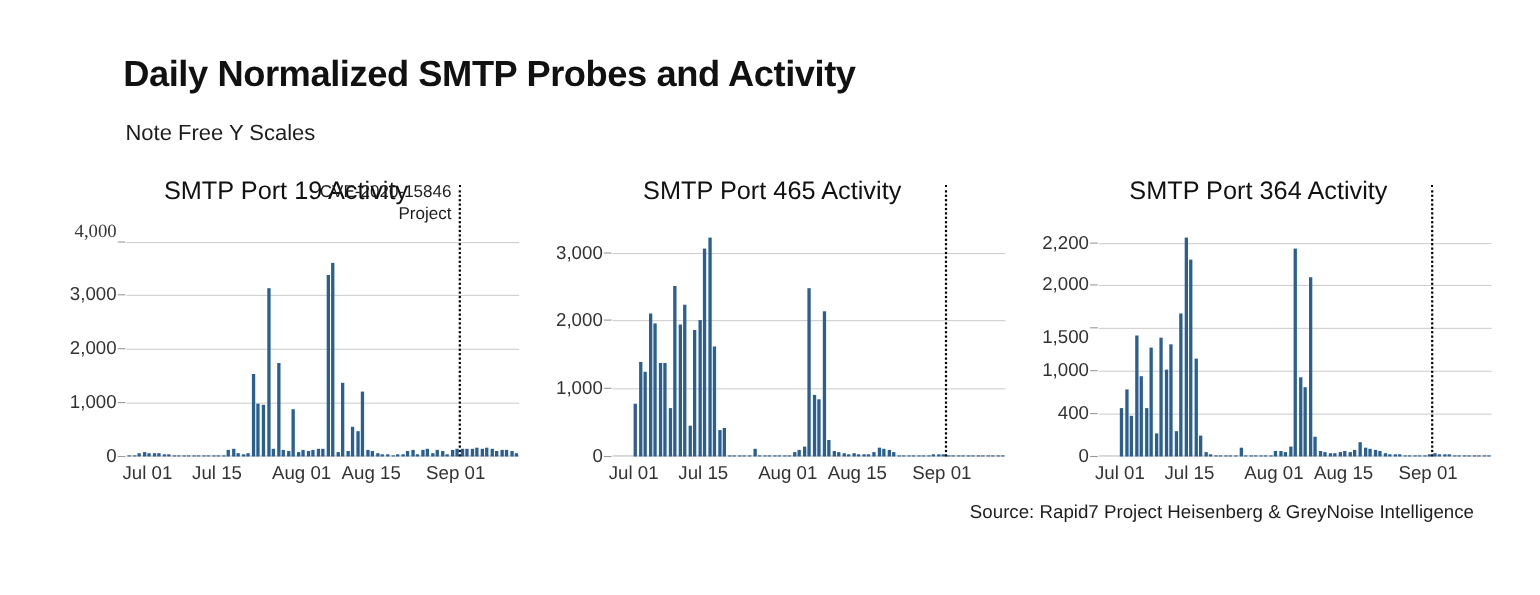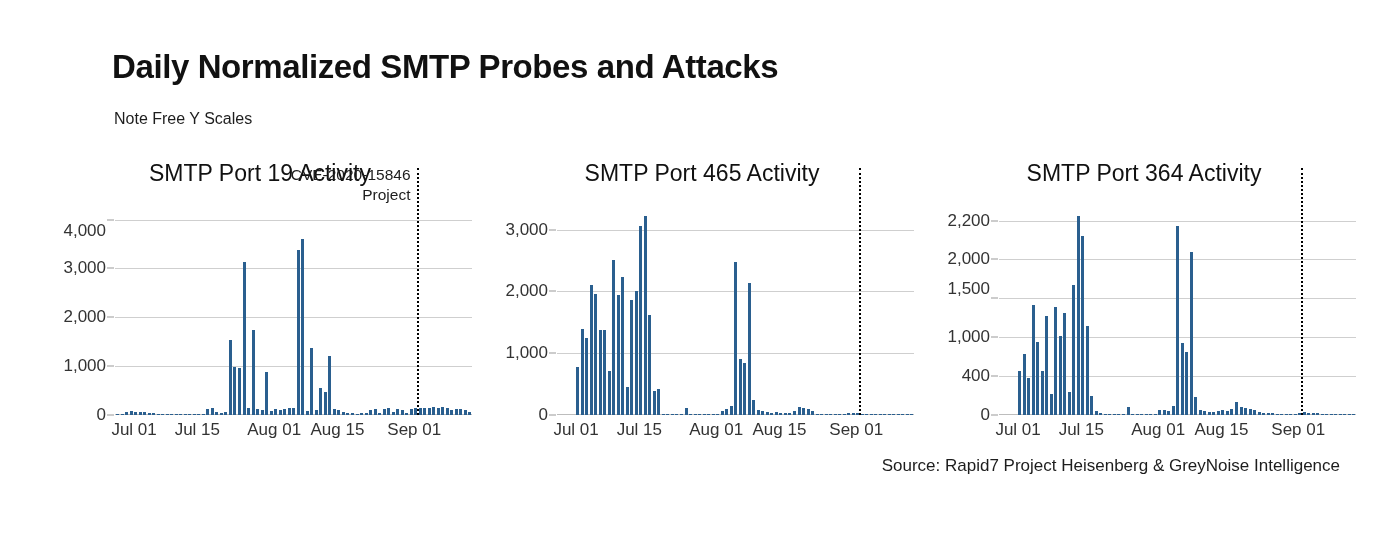--- a/index.html
+++ b/index.html
@@ -18,21 +18,21 @@
     left: 112px; top: 48px;
     font-size: 33px;
     font-weight: bold;
     letter-spacing: -0.4px;
     color: #111111;
     white-space: nowrap;
   }
   #subtitle {
     position: absolute;
     left: 114px; top: 110px;
-    font-size: 16px;
+    font-size: 20px;
     font-weight: normal;
     color: #1d1d1d;
     white-space: nowrap;
   }
   #source-note {
     position: absolute;
     right: 60px; top: 456px;
     font-size: 17px;
     color: #1d1d1d;
     white-space: nowrap;
@@ -118,39 +118,39 @@
     margin-top: 5px;
     transform: translateX(-50%);
     font-size: 17px;
     color: #333333;
     white-space: nowrap;
   }
 </style>
 </head>
 <body>
 
-<div id="main-title">Daily Normalized SMTP Probes and Attacks</div>
+<div id="main-title">Daily Normalized SMTP Probes and Activity</div>
 <div id="subtitle">Note Free Y Scales</div>
 
 <div class="panel" id="panel-0">
   <div class="panel-title">SMTP Port 19 Activity</div>
   <div class="plot">
       <div class="ytick" style="top: 210px;">0</div>
       <div class="ytick-dash" style="top: 210px;"></div>
       <div class="gridline" style="top: 161.163px;"></div>
       <div class="ytick" style="top: 161.163px;">1,000</div>
       <div class="ytick-dash" style="top: 161.163px;"></div>
       <div class="gridline" style="top: 112.326px;"></div>
       <div class="ytick" style="top: 112.326px;">2,000</div>
       <div class="ytick-dash" style="top: 112.326px;"></div>
       <div class="gridline" style="top: 63.4884px;"></div>
       <div class="ytick" style="top: 63.4884px;">3,000</div>
       <div class="ytick-dash" style="top: 63.4884px;"></div>
       <div class="gridline" style="top: 14.6512px;"></div>
-      <div class="ytick" style="top: 26px;">4,000</div>
+      <div class="ytick" style="top: 5px; font-family: Liberation Serif, serif;">4,000</div>
       <div class="ytick-dash" style="top: 14.6512px;"></div>
       <div class="axisline"></div>
       <div class="bar" style="left: 0.994177px; height: 1px; background: rgb(42, 95, 143);"></div>
       <div class="bar" style="left: 5.51316px; height: 1.46512px; background: rgb(42, 95, 143);"></div>
       <div class="bar" style="left: 10.0322px; height: 2.93023px; background: rgb(42, 95, 143);"></div>
       <div class="bar" style="left: 14.5511px; height: 3.66279px; background: rgb(42, 95, 143);"></div>
       <div class="bar" style="left: 19.0701px; height: 3.4186px; background: rgb(42, 95, 143);"></div>
       <div class="bar" style="left: 23.5891px; height: 2.68605px; background: rgb(42, 95, 143);"></div>
       <div class="bar" style="left: 28.1081px; height: 2.93023px; background: rgb(42, 95, 143);"></div>
       <div class="bar" style="left: 32.6271px; height: 2.44186px; background: rgb(42, 95, 143);"></div>
@@ -342,21 +342,21 @@
   <div class="plot">
       <div class="ytick" style="top: 210px;">0</div>
       <div class="ytick-dash" style="top: 210px;"></div>
       <div class="gridline" style="top: 171.111px;"></div>
       <div class="ytick" style="top: 171.111px;">400</div>
       <div class="ytick-dash" style="top: 171.111px;"></div>
       <div class="gridline" style="top: 132.222px;"></div>
       <div class="ytick" style="top: 132.222px;">1,000</div>
       <div class="ytick-dash" style="top: 132.222px;"></div>
       <div class="gridline" style="top: 93.3333px;"></div>
-      <div class="ytick" style="top: 84px;">1,500</div>
+      <div class="ytick" style="top: 102px;">1,500</div>
       <div class="ytick-dash" style="top: 93.3333px;"></div>
       <div class="gridline" style="top: 54.4444px;"></div>
       <div class="ytick" style="top: 54.4444px;">2,000</div>
       <div class="ytick-dash" style="top: 54.4444px;"></div>
       <div class="gridline" style="top: 15.5556px;"></div>
       <div class="ytick" style="top: 15.5556px;">2,200</div>
       <div class="ytick-dash" style="top: 15.5556px;"></div>
       <div class="axisline"></div>
       <div class="bar" style="left: 19.0701px; height: 43.5556px; background: rgb(42, 95, 143);"></div>
       <div class="bar" style="left: 23.5891px; height: 61.4444px; background: rgb(42, 95, 143);"></div>

